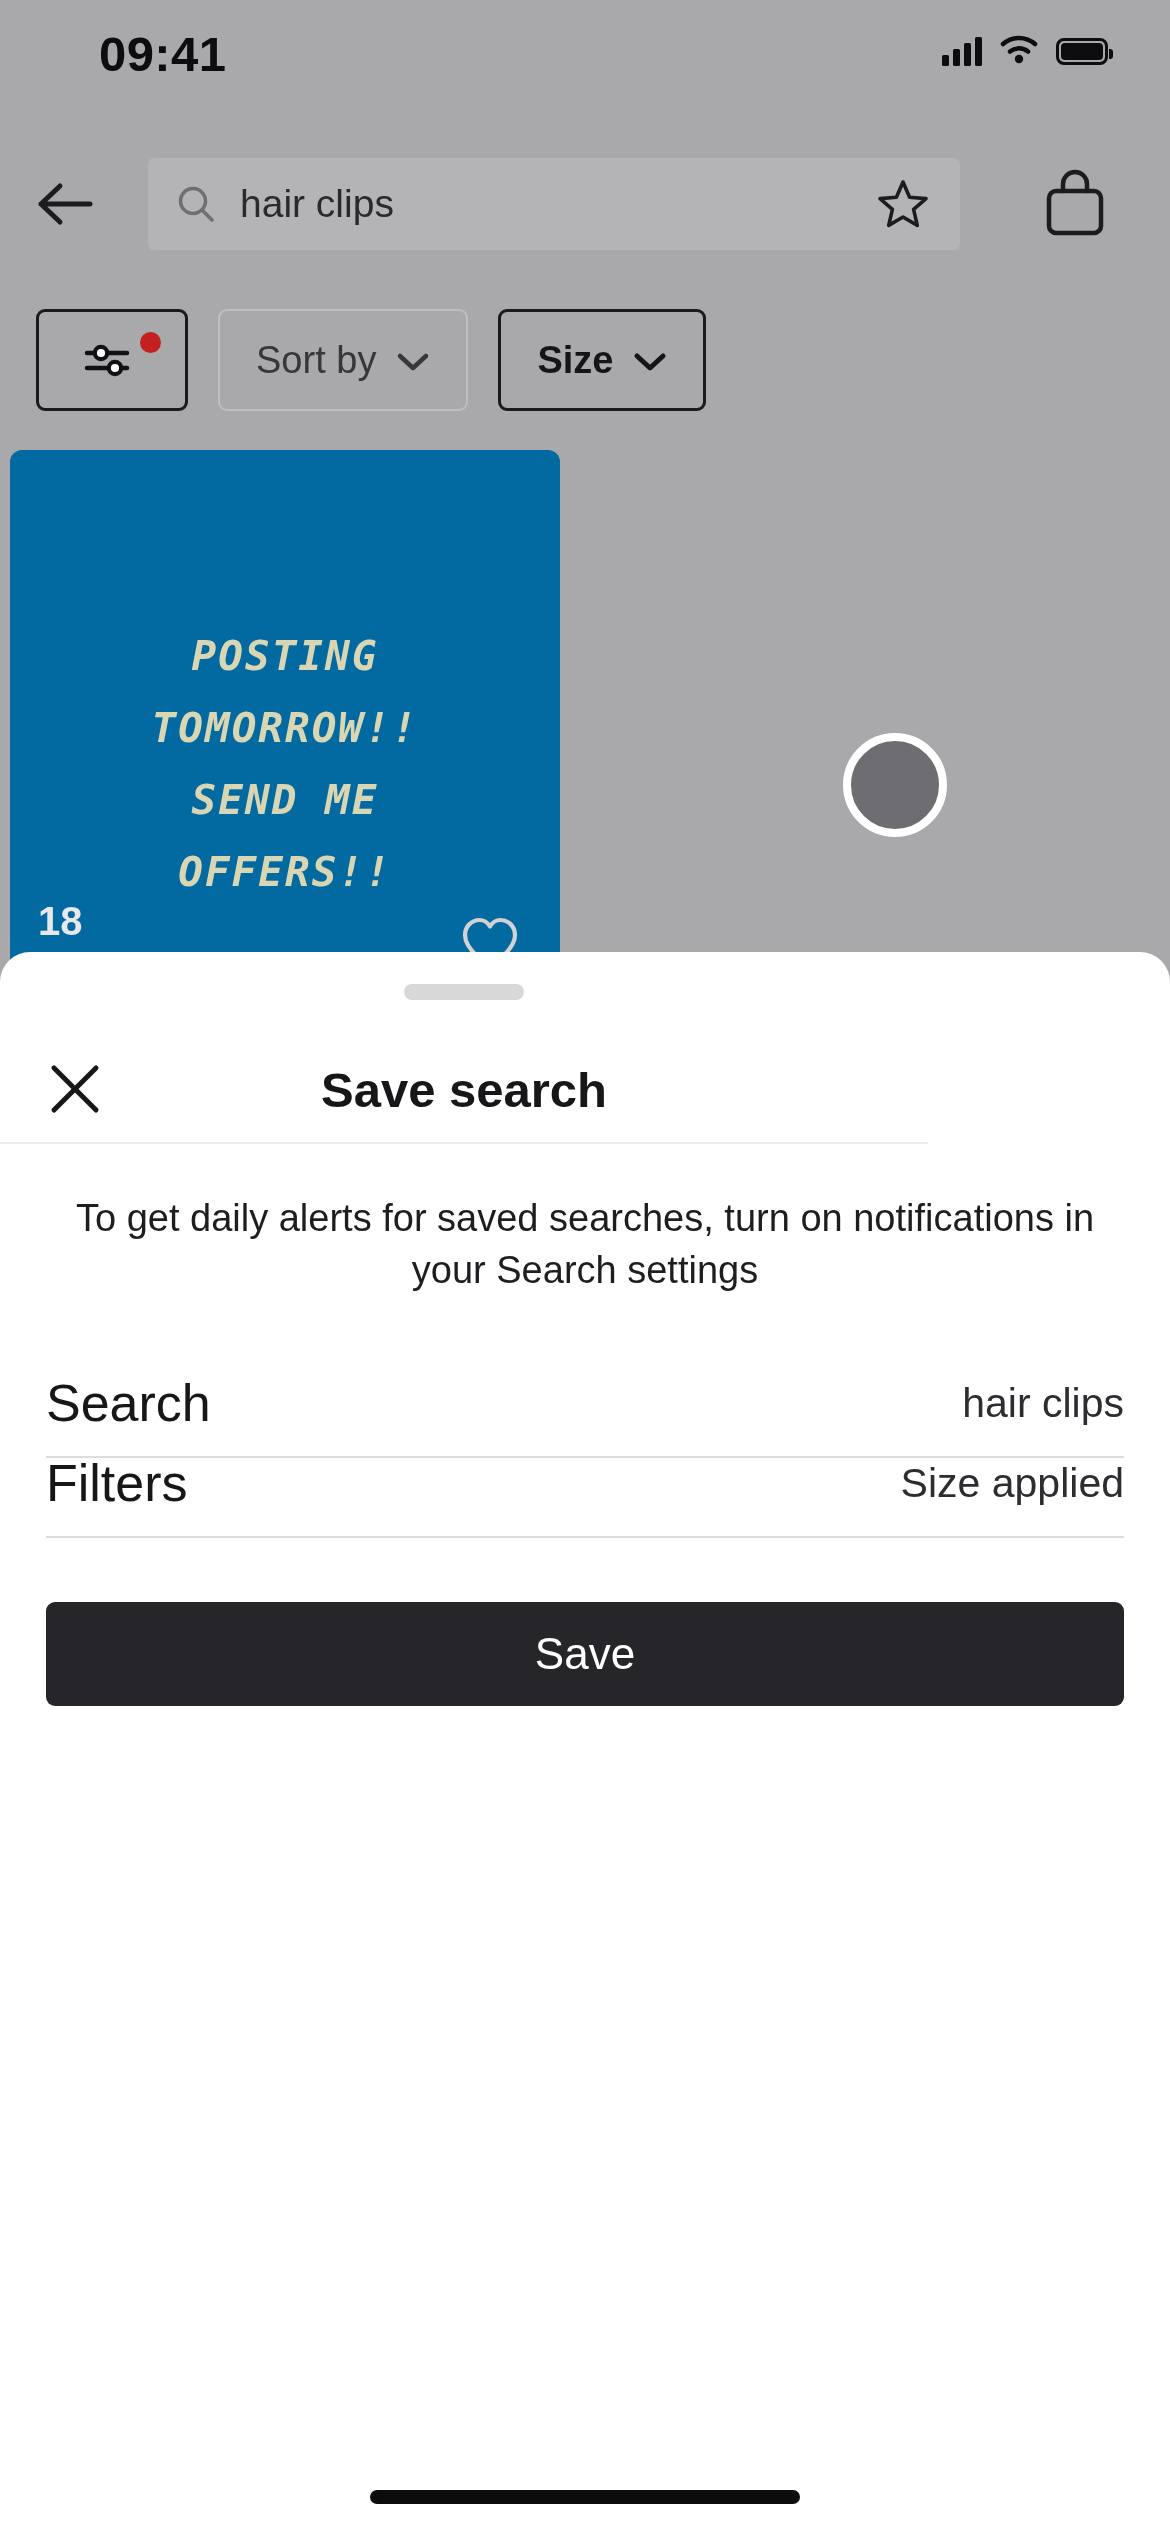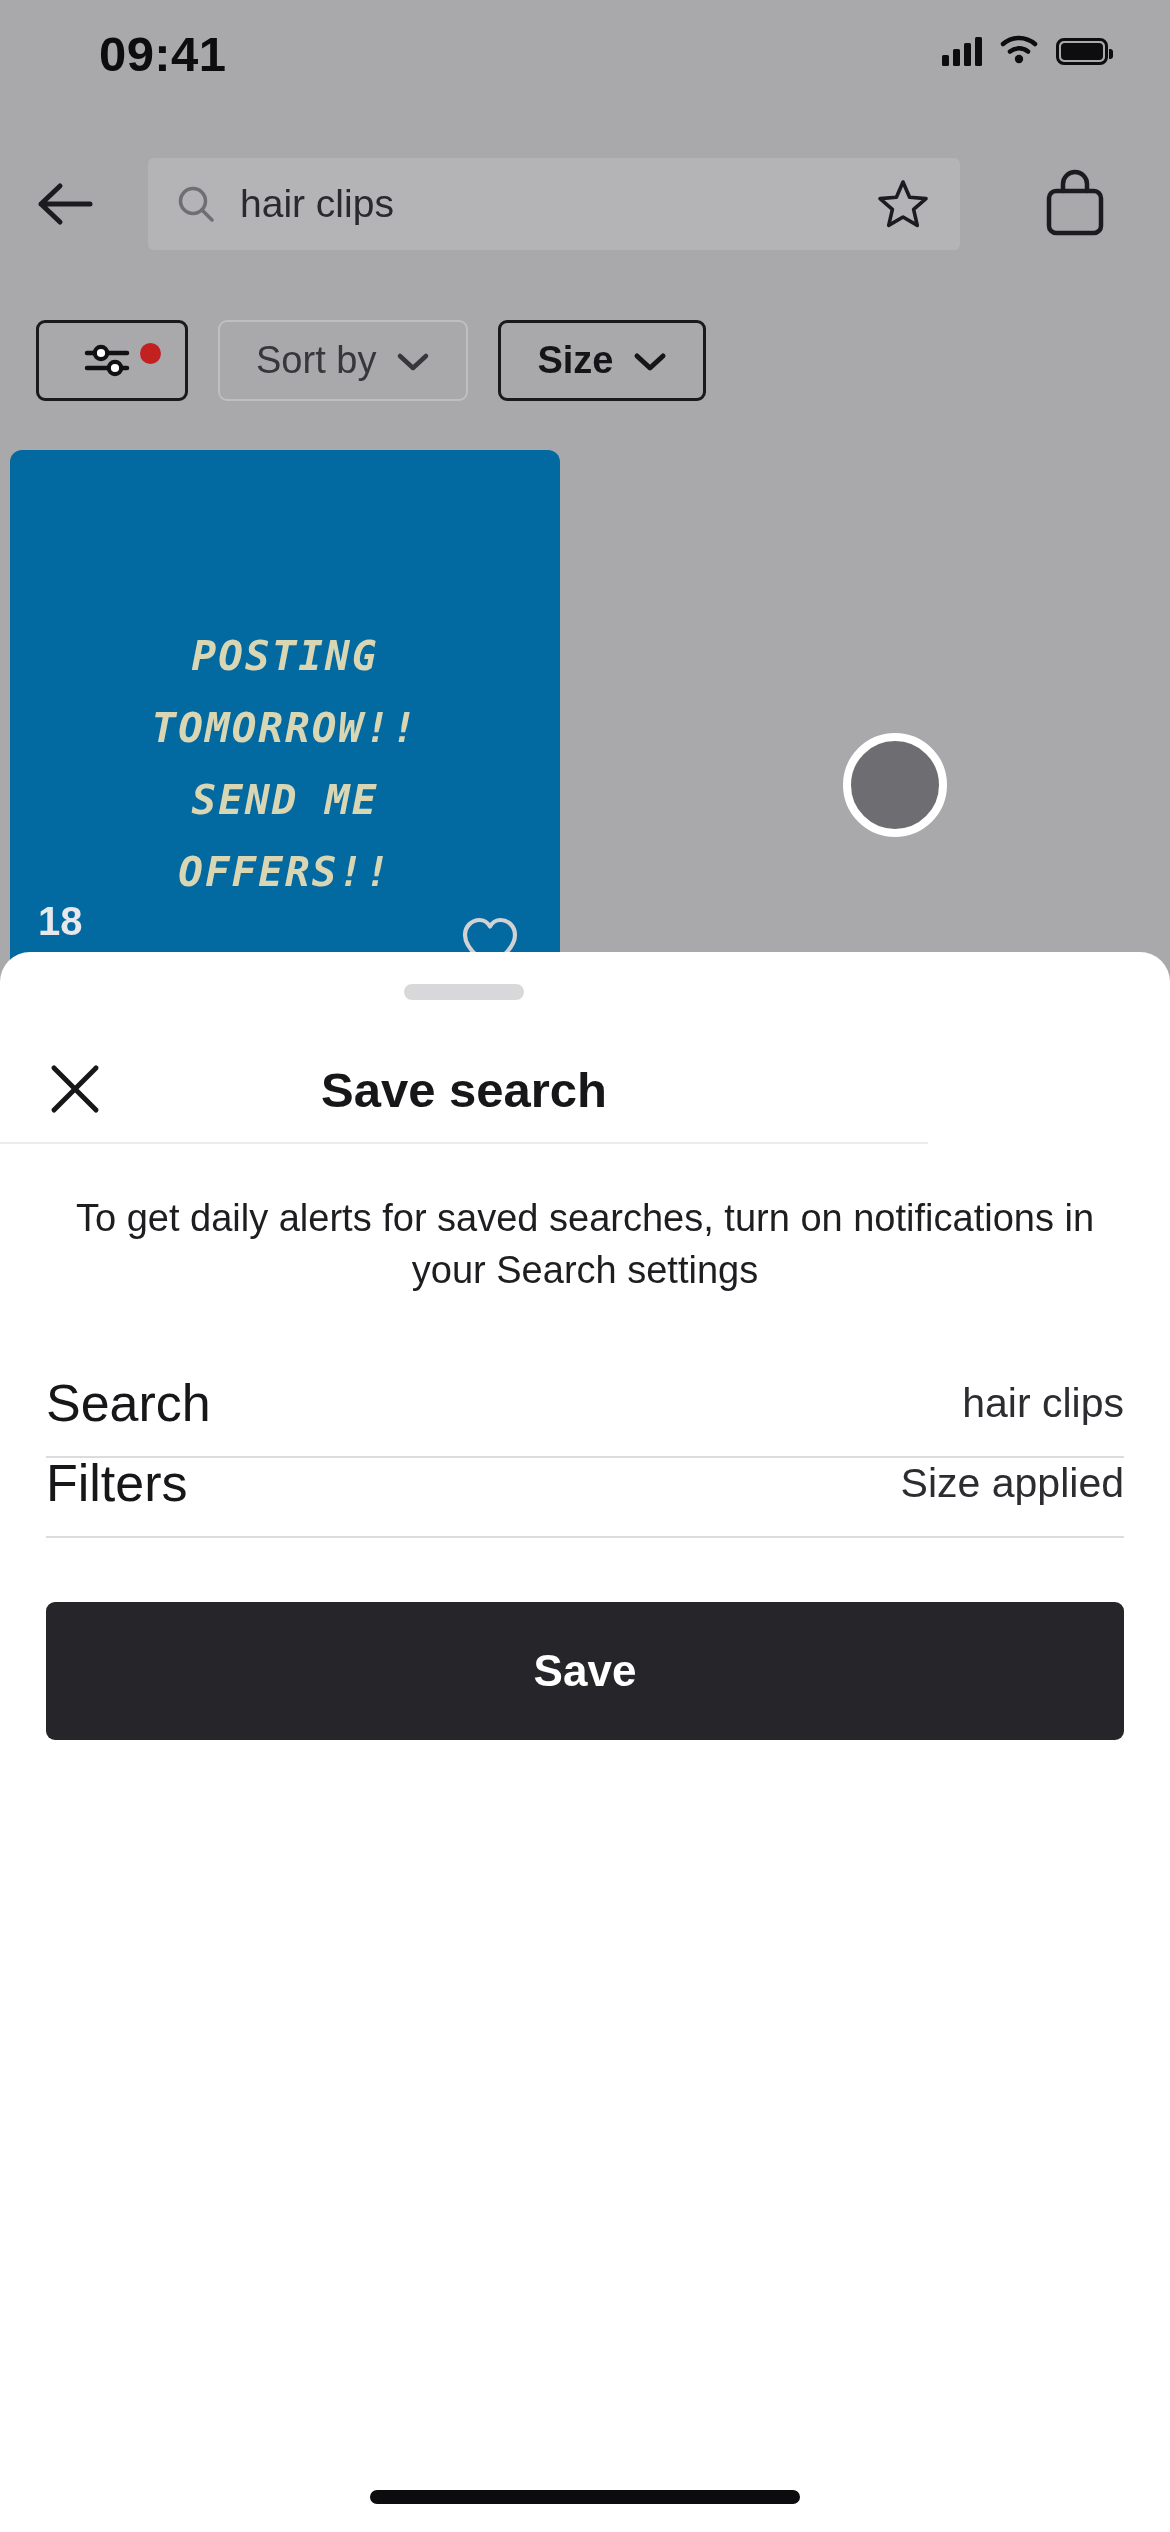--- a/index.html
+++ b/index.html
@@ -86,21 +86,21 @@
   }
 
   
   #chips-row {
     position:absolute; left:0; top:300px;
     width:1170px; height:120px;
     display:flex; align-items:center; gap:30px;
     padding-left:36px;
   }
   .chip {
-    height:81px; border-radius:9px;
+    height:102px; border-radius:9px;
     display:flex; align-items:center; justify-content:center;
     gap:20px; background:transparent;
     font-size:38px; color:#2a2a2e;
   }
   #chip-filters {
     width:152px; border:3px solid #1a1a1d; position:relative;
   }
   #filter-badge {
     position:absolute; right:24px; top:20px;
     width:21px; height:21px; border-radius:50%;
@@ -190,23 +190,23 @@
     display:flex; align-items:center; justify-content:space-between;
     border-bottom:2px solid #dcdcde;
   }
   #row-search { top:398px; }
   #row-filters { top:478px; }
   .detail-label { font-size:52px; color:#17171a; }
   .detail-value { font-size:41px; color:#2d2d31; }
 
   #save-button {
     position:absolute; left:46px; top:650px;
-    width:1078px; height:138px;
+    width:1078px; height:104px;
     background:#26262a; border:none; border-radius:9px;
-    color:#ffffff; font-size:44px; font-weight:bold;
+    color:#ffffff; font-size:44px; font-weight:normal;
     font-family:"Liberation Sans", sans-serif;
     display:flex; align-items:center; justify-content:center;
     cursor:pointer;
   }
 
   #home-indicator {
     position:absolute; left:50%; bottom:28px;
     transform:translateX(-50%);
     width:430px; height:14px; border-radius:7px;
     background:#0c0c0e;

